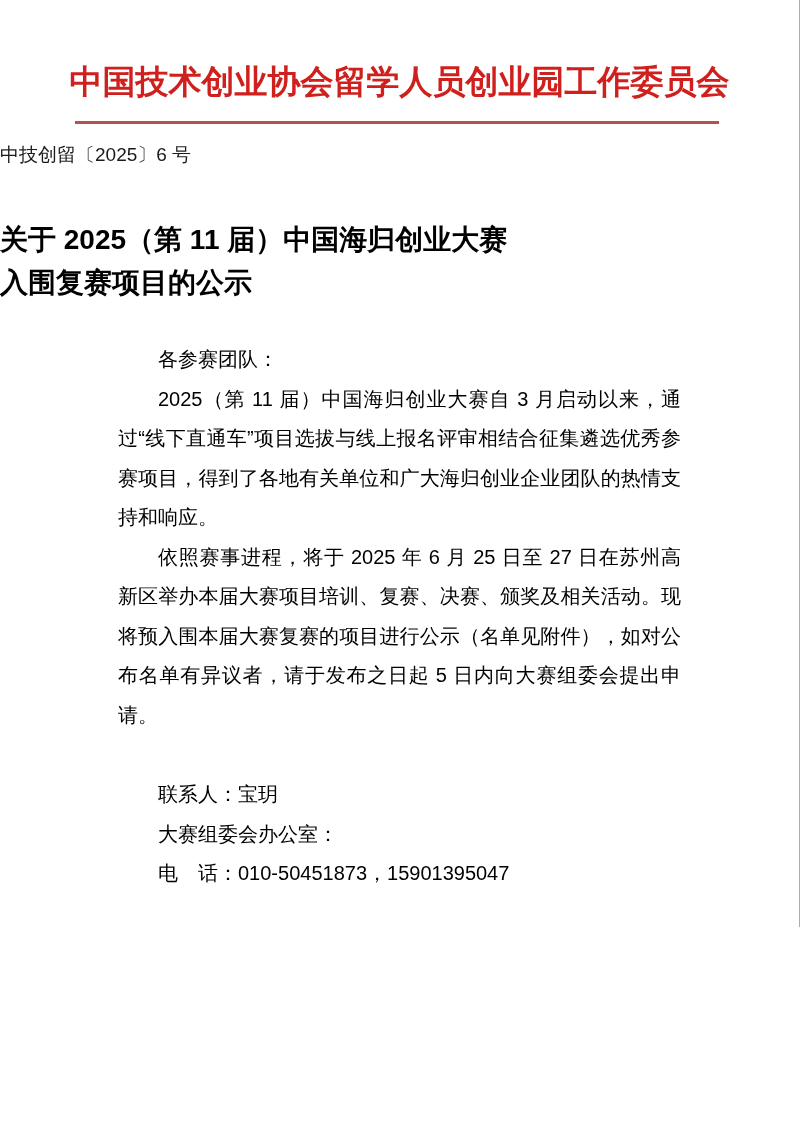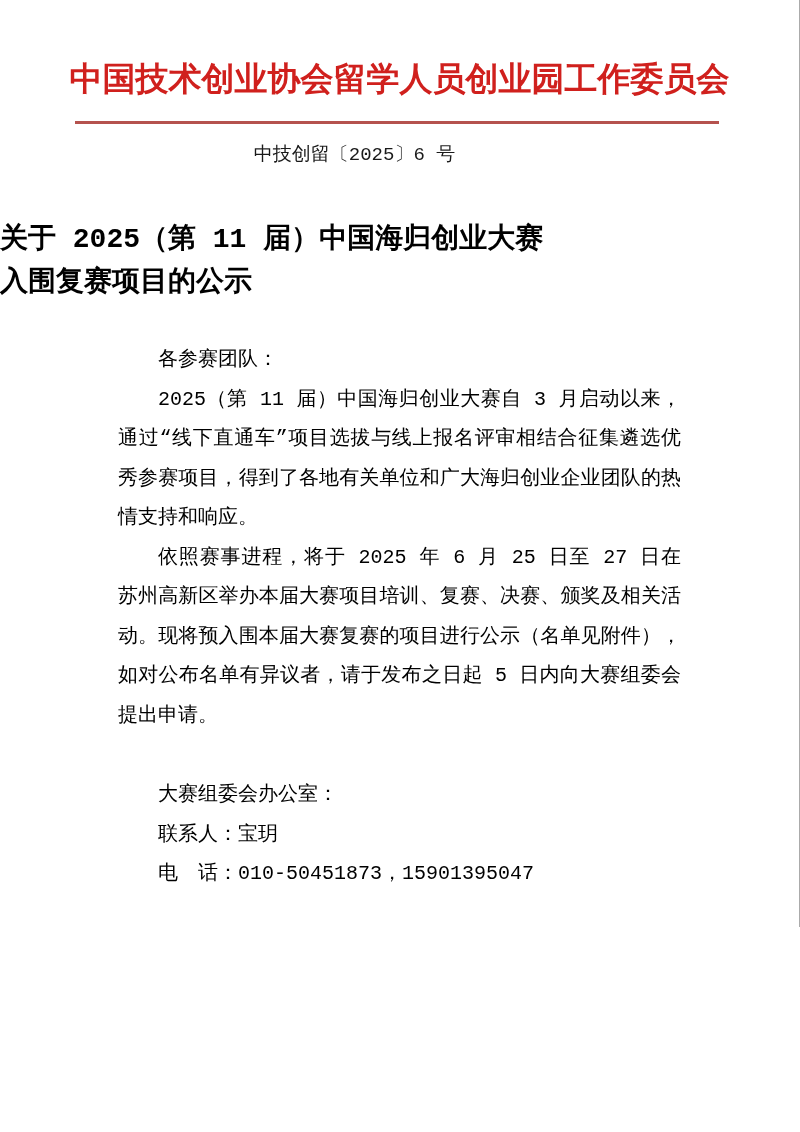--- a/index.html
+++ b/index.html
@@ -8,21 +8,21 @@
     --ink: #1a1a1a;
   }
   * { margin: 0; padding: 0; box-sizing: border-box; }
   html, body { background: #ffffff; }
   .page {
     position: relative;
     width: 800px;
     height: 927px;
     background: #ffffff;
     border-right: 1px solid #ababab;
-    font-family: Liberation Mono, monospace;
+    font-family: Liberation Sans, sans-serif;
     color: var(--ink);
     overflow: hidden;
   }
   .org-name {
     padding-top: 60px;
     text-align: center;
     color: var(--header-red);
     font-weight: bold;
     font-size: 33px;
     line-height: 44px;
@@ -30,21 +30,21 @@
     letter-spacing: 0px;
   }
   .red-divider {
     height: 3px;
     background: var(--divider-red);
     margin: 17px 80px 0 75px;
   }
   .doc-number {
     margin-top: 18px;
     padding-right: 90px;
-    text-align: center;
+    text-align: left;
     font-size: 19px;
     line-height: 26px;
   }
   .doc-title {
     margin-top: 50px;
     text-align: left;
     font-weight: bold;
     font-size: 28px;
     line-height: 43px;
     color: #000000;
@@ -96,21 +96,21 @@
     <div>关于 2025（第 11 届）中国海归创业大赛</div>
     <div>入围复赛项目的公示</div>
   </div>
 
   <div class="body-text">
     <p class="salutation">各参赛团队：</p>
     <p>2025（第 11 届）中国海归创业大赛自 3 月启动以来，通过“线下直通车”项目选拔与线上报名评审相结合征集遴选优秀参赛项目，得到了各地有关单位和广大海归创业企业团队的热情支持和响应。</p>
     <p>依照赛事进程，将于 2025 年 6 月 25 日至 27 日在苏州高新区举办本届大赛项目培训、复赛、决赛、颁奖及相关活动。现将预入围本届大赛复赛的项目进行公示（名单见附件），如对公布名单有异议者，请于发布之日起 5 日内向大赛组委会提出申请。</p>
 
     <div class="contact-block">
+      <div class="contact-line">联系人：宝玥</div>
       <div class="contact-line">大赛组委会办公室：</div>
-      <div class="contact-line">联系人：宝玥</div>
       <div class="contact-line">电　话：010-50451873，15901395047</div>
     </div>
   </div>
 
   <div class="page-number">1</div>
 
 </div>
 
 </body></html>

